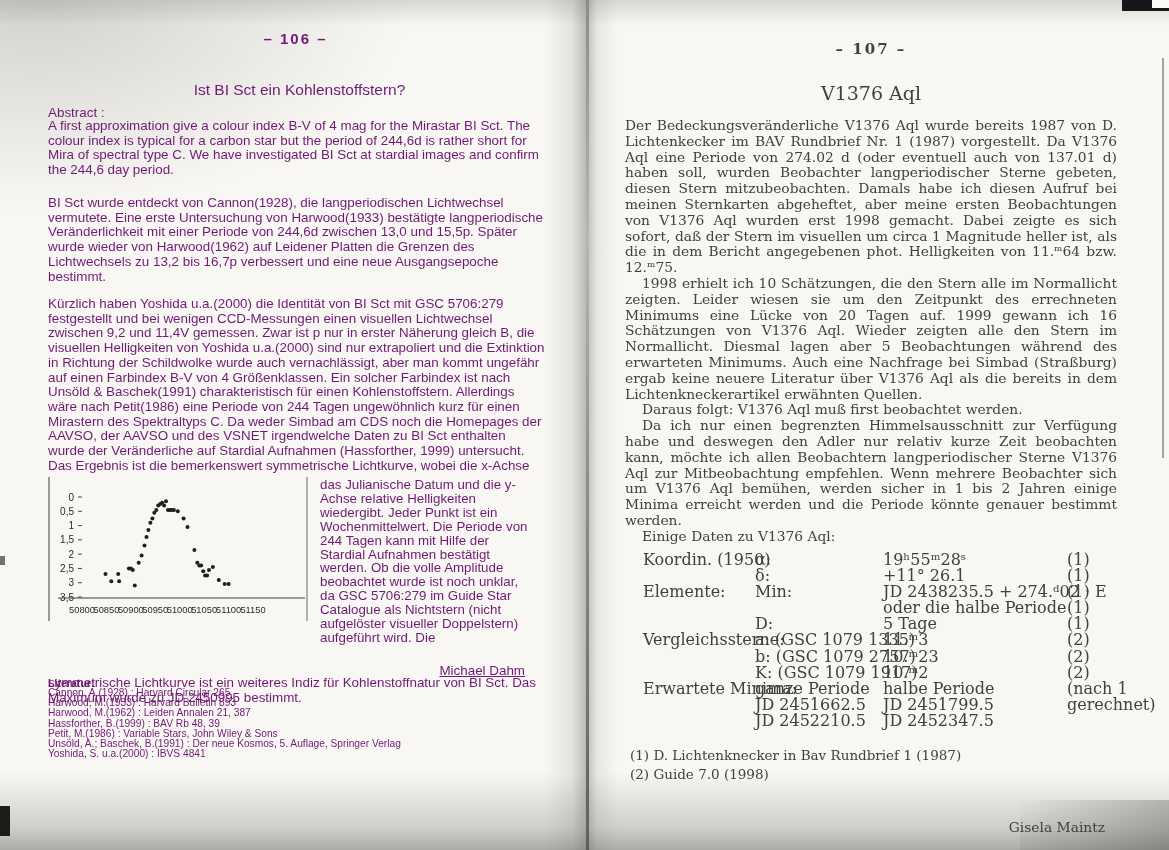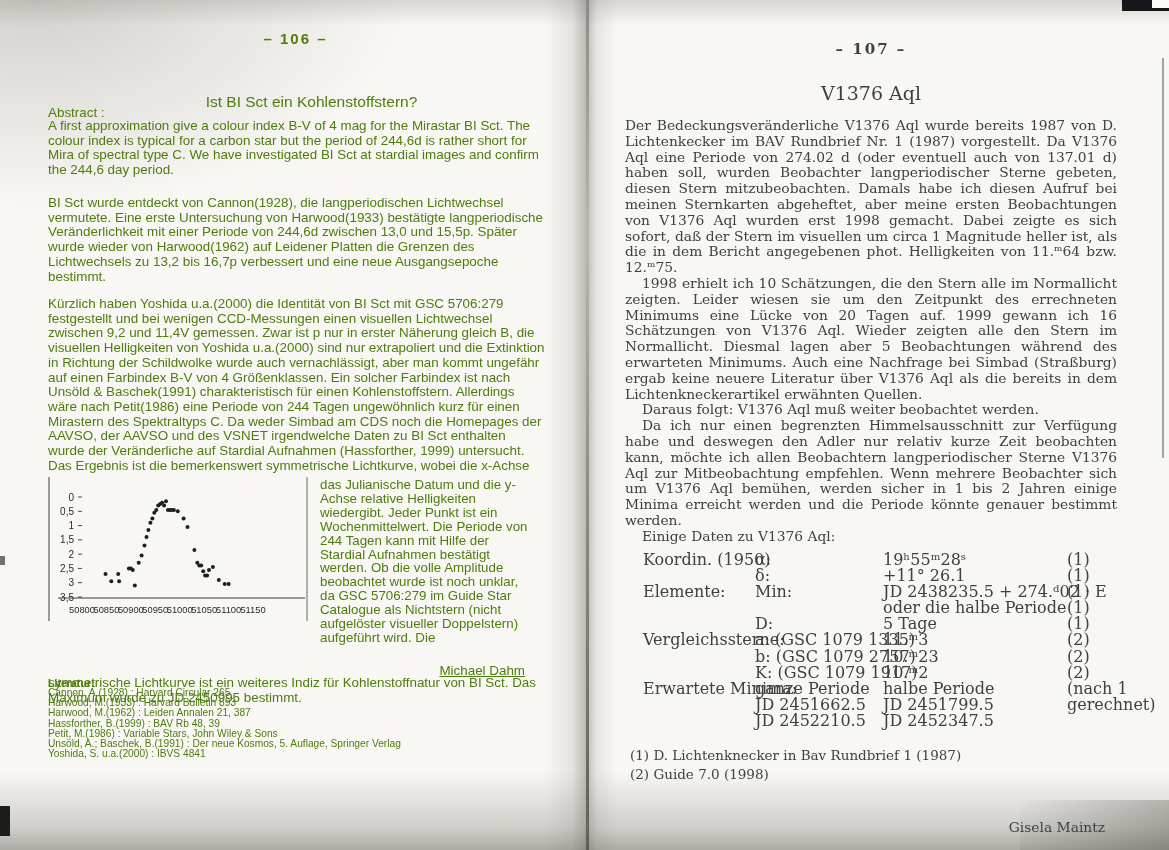--- a/index.html
+++ b/index.html
@@ -21,25 +21,25 @@
     background:linear-gradient(180deg, rgba(128,126,120,0), rgba(128,126,120,.34) 72%, rgba(102,100,94,.52));}
   .shade-bottom-right{position:absolute;left:1020px;top:800px;width:149px;height:50px;
     background:linear-gradient(135deg, rgba(100,98,92,0), rgba(90,88,82,.45));}
   .mark-bottom-left{position:absolute;left:0;top:806px;width:10px;height:30px;background:#1c1c1a;}
   .mark-left-mid{position:absolute;left:0;top:556px;width:5px;height:9px;background:rgba(70,68,62,.75);}
   .mark-top-right{position:absolute;left:1122px;top:0;width:47px;height:11px;background:#17171b;}
   .notch-top-right{position:absolute;left:1152px;top:0;width:17px;height:8px;background:#fbfaf7;}
   .edge-right-line{position:absolute;left:1162px;top:58px;width:2px;height:400px;background:rgba(62,62,58,.45);}
 
   
-  .lp{position:absolute;left:0;top:0;width:580px;height:700px;color:#4d7c0f;}
+  .lp{position:absolute;left:0;top:0;width:580px;height:700px;color:#701a75;}
   .lp .pageno{position:absolute;left:48px;top:30px;width:495px;text-align:center;
     font-size:15px;font-weight:600;letter-spacing:2px;}
   .lp .title{position:absolute;left:48px;top:77px;width:495px;text-align:center;
-    font-size:15.5px;font-weight:400;margin:16px;}
+    font-size:15.5px;font-weight:400;margin:4px;}
   .lp .abslabel{position:absolute;left:48px;top:105px;font-size:13.4px;}
   .lp .blk{position:absolute;left:48px;width:497px;font-size:13.4px;line-height:14.7px;}
   .lp .abstract{top:119px;}
   .lp .para1{top:196px;}
   .lp .para2{top:297px;}
   .lp .para3a{top:459px;}
   .lp .beside{position:absolute;left:320px;top:478px;width:216px;
     font-size:13.3px;line-height:13.9px;}
   .lp .para3b{top:676px;}
   .lp .author{position:absolute;left:48px;top:663px;width:477px;text-align:right;font-size:13.4px;text-decoration:underline;}
@@ -191,21 +191,21 @@
     </div>
   </section>
 
   <section class="rp">
     <div class="pageno">–  107  –</div>
     <h1 class="title">V1376 Aql</h1>
 
     <div class="body">
       <p>Der Bedeckungsveränderliche V1376 Aql wurde bereits 1987 von D. Lichtenkecker im BAV Rundbrief Nr. 1 (1987) vorgestellt. Da V1376 Aql eine Periode von 274.02 d (oder eventuell auch von 137.01 d) haben soll, wurden Beobachter langperiodischer Sterne gebeten, diesen Stern mitzubeobachten. Damals habe ich diesen Aufruf bei meinen Sternkarten abgeheftet, aber meine ersten Beobachtungen von V1376 Aql wurden erst 1998 gemacht. Dabei zeigte es sich sofort, daß der Stern im visuellen um circa 1 Magnitude heller ist, als die in dem Bericht angegebenen phot. Helligkeiten von 11.ᵐ64 bzw. 12.ᵐ75.</p>
       <p class="ind">1998 erhielt ich 10 Schätzungen, die den Stern alle im Normallicht zeigten. Leider wiesen sie um den Zeitpunkt des errechneten Minimums eine Lücke von 20 Tagen auf. 1999 gewann ich 16 Schätzungen von V1376 Aql. Wieder zeigten alle den Stern im Normallicht. Diesmal lagen aber 5 Beobachtungen während des erwarteten Minimums. Auch eine Nachfrage bei Simbad (Straßburg) ergab keine neuere Literatur über V1376 Aql als die bereits in dem Lichtenkneckerartikel erwähnten Quellen.</p>
-      <p class="ind">Daraus folgt: V1376 Aql muß weiter beobachtet werden.</p>
+      <p class="ind">Daraus folgt: V1376 Aql muß first beobachtet werden.</p>
       <p class="ind">Da ich nur einen begrenzten Himmelsausschnitt zur Verfügung habe und deswegen den Adler nur relativ kurze Zeit beobachten kann, möchte ich allen Beobachtern langperiodischer Sterne V1376 Aql zur Mitbeobachtung empfehlen. Wenn mehrere Beobachter sich um V1376 Aql bemühen, werden sicher in 1 bis 2 Jahren einige Minima erreicht werden und die Periode könnte genauer bestimmt werden.</p>
       <p class="ind">Einige Daten zu V1376 Aql:</p>
 
       <div class="dtable">
         <div class="trow">
           <span class="c1">Koordin. (1950)</span>
           <span class="c2">α:</span>
           <span class="c3">19ʰ55ᵐ28ˢ</span>
           <span class="c4">(1)</span>
         </div>

